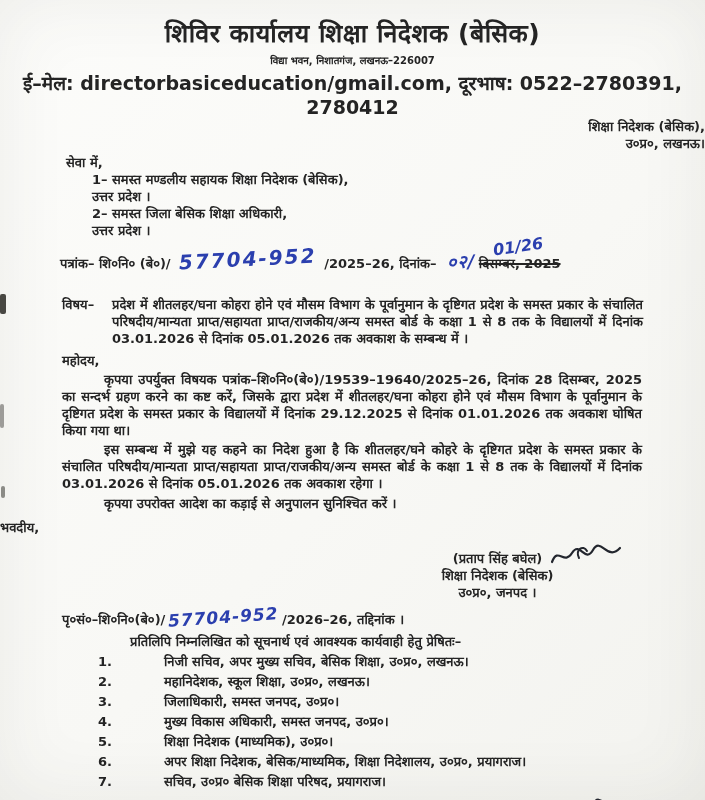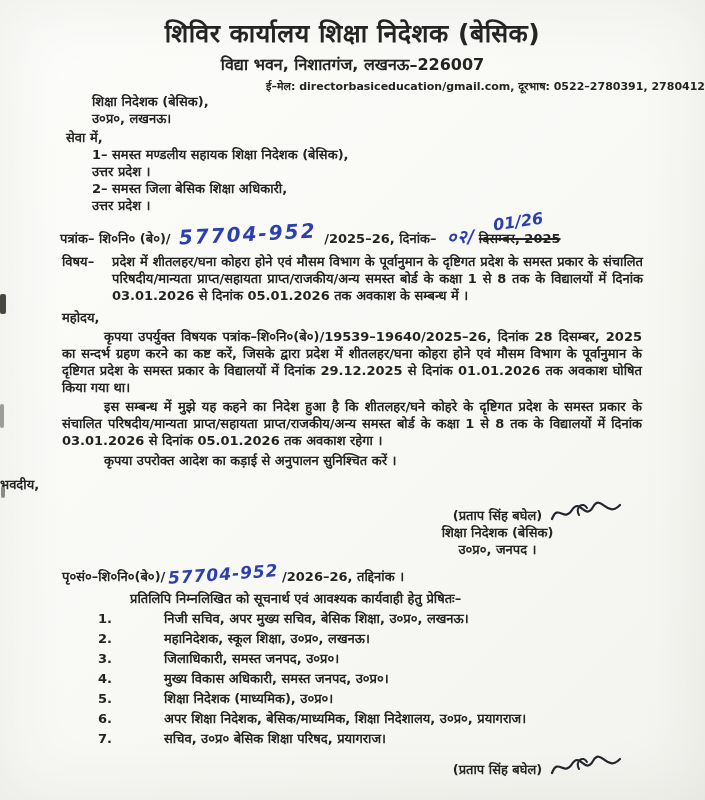--- a/index.html
+++ b/index.html
@@ -13,41 +13,41 @@
     box-shadow: inset 0 0 70px rgba(60,60,50,0.08);
     font-family: "DejaVu Sans", "Liberation Sans", sans-serif;
     color: #242424;
     overflow: hidden;
   }
   .txt { font-size: 13px; font-weight: 700; line-height: 17px; color:#242424; }
 
   
   .letterhead { text-align: center; padding-top: 15px; }
   .lh-title   { font-size: 25px; font-weight: 800; letter-spacing: 0.5px; }
-  .lh-address { font-size: 16px; font-weight: 700; margin-top: 4px; }
-  .lh-contact { font-size: 11px;  font-weight: 800; margin-top: 3px; text-align: right; }
+  .lh-address { font-size: 10px; font-weight: 700; margin-top: 4px; }
+  .lh-contact { font-size: 19px;  font-weight: 800; margin-top: 3px; }
 
   
   .sender-label   { margin: 5px 0 0 84px; }
-  .sender-lines   { margin-left: 92px; }
+  .sender-lines   { margin-left: 120px; text-align: right; }
   .seva-label     { margin: 2px 0 0 66px; }
   .seva-lines     { margin-left: 92px; }
 
   
   .ref-line { margin: 14px 0 0 60px; position: relative; white-space: nowrap; }
   .hw { color: var(--ink_blue, #2b3fae); font-weight: 700; font-style: italic; }
   .hw-num { display:inline-block; font-size: 20px; letter-spacing: 2px; transform: rotate(-3deg) translateY(-2px); padding: 0 8px; }
   .hw-num-small { display:inline-block; font-size: 17px; letter-spacing: 1px; transform: rotate(-4deg) translateY(-1px); padding: 0 3px; }
   .hw-day { display:inline-block; font-size: 18px; letter-spacing: 1px; transform: rotate(-2deg); padding: 0 4px 0 10px; }
   .date-stack { display:inline-block; position: relative; }
   .hw-above { position:absolute; top:-17px; left:14px; font-size:16px; transform:rotate(-8deg); white-space:nowrap; }
   .struck { text-decoration: line-through; text-decoration-thickness: 2px; }
 
   
-  .subject-row { display:flex; margin: 6px 62px 0 62px; }
+  .subject-row { display:flex; margin: 24px 62px 0 62px; }
   .subject-label { flex: none; width: 50px; }
   .subject-text { text-align: justify; }
 
   .salutation { margin: 5px 0 0 62px; }
   .para  { margin: 2px 63px 0 62px; text-align: justify; text-indent: 42px; }
   .para-last { margin-top: 3px; }
 
   .closing { margin: 7px 70px 0 0; padding-right: 112px; }
 
   

